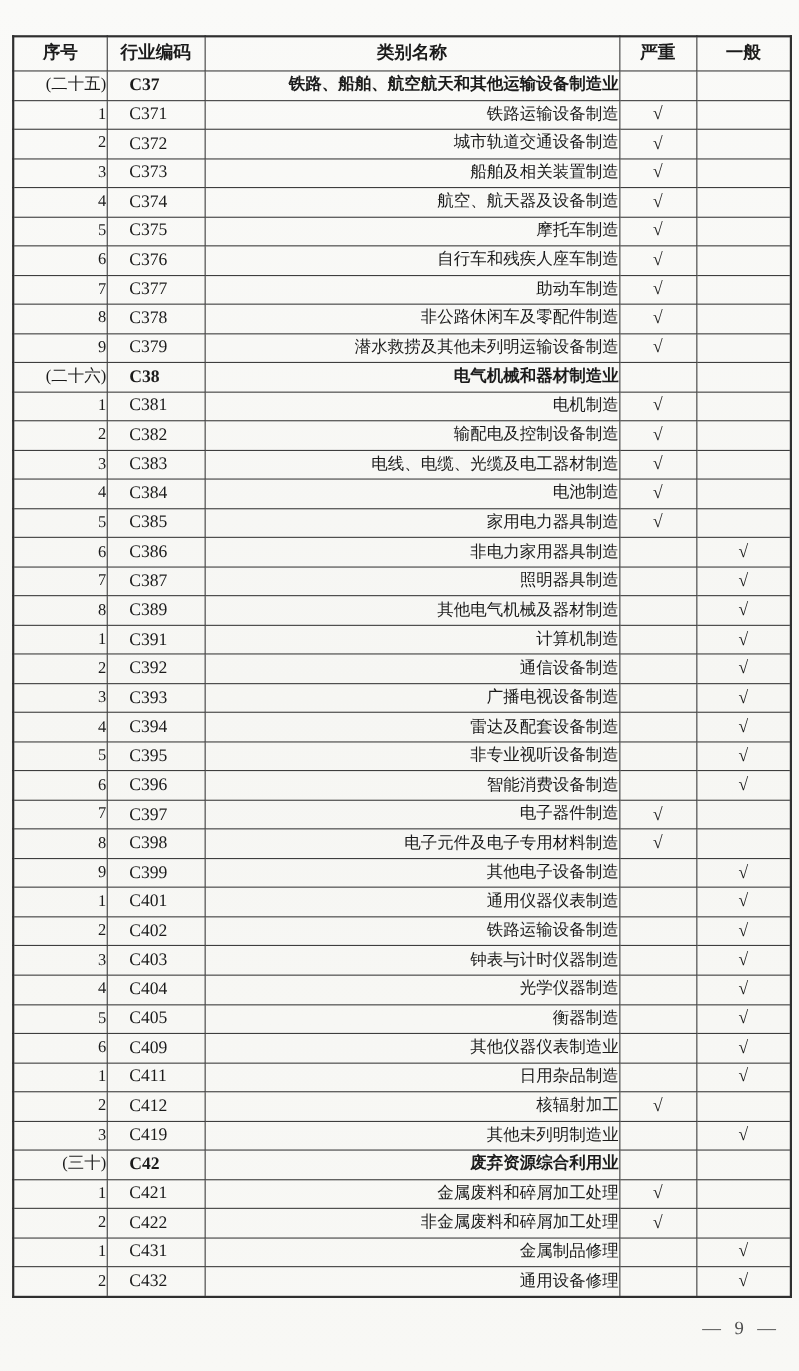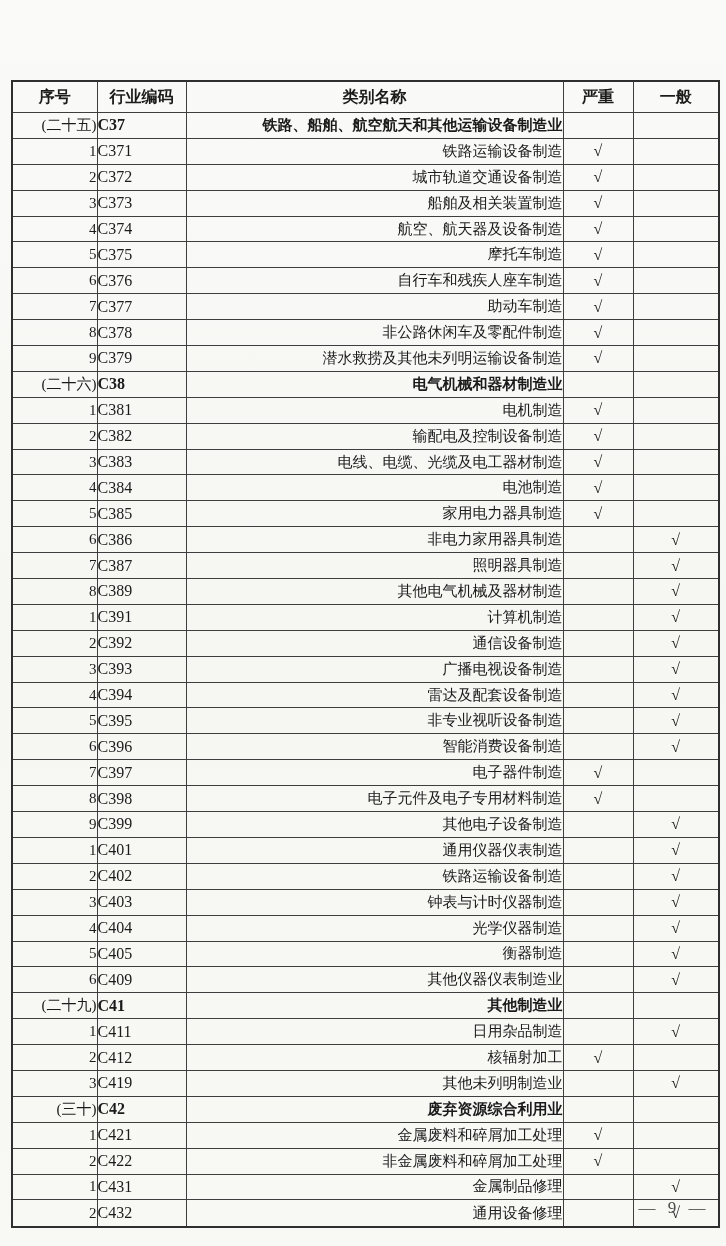--- a/index.html
+++ b/index.html
@@ -22,21 +22,20 @@
   }
   table.industry-table {
     position: absolute;
     left: 11px;
     top: 32px;
     width: 707px;
     height: 1148px;
     border-collapse: collapse;
     table-layout: fixed;
     border: 2px solid #2f2f2f;
-    margin-top: 48px;
   }
   th, td {
     border: 1px solid #3e3e3e;
     padding: 0;
     overflow: hidden;
     white-space: nowrap;
     font-size: 15px;
     line-height: 1;
     vertical-align: middle;
   }
@@ -44,21 +43,21 @@
     height: 30px;
     font-size: 16px;
     font-weight: bold;
     text-align: center;
   }
   td.col-seq {
     text-align: right;
     font-size: 15px;
   }
   td.col-code {
-    padding-left: 0;
+    padding-left: 20px;
     font-size: 16px;
     text-align: left;
   }
   td.col-name {
     padding-left: 7px;
     text-align: right;
   }
   td.col-severe, td.col-general {
     text-align: center;
     font-size: 16px;
@@ -333,27 +332,20 @@
           <td class="col-severe"></td>
           <td class="col-general">√</td>
         </tr>
         <tr class="item-row">
           <td class="col-seq">6</td>
           <td class="col-code">C409</td>
           <td class="col-name">其他仪器仪表制造业</td>
           <td class="col-severe"></td>
           <td class="col-general">√</td>
         </tr>
-        <tr class="section-row">
-          <td class="col-seq">(二十九)</td>
-          <td class="col-code">C41</td>
-          <td class="col-name">其他制造业</td>
-          <td class="col-severe"></td>
-          <td class="col-general"></td>
-        </tr>
         <tr class="item-row">
           <td class="col-seq">1</td>
           <td class="col-code">C411</td>
           <td class="col-name">日用杂品制造</td>
           <td class="col-severe"></td>
           <td class="col-general">√</td>
         </tr>
         <tr class="item-row">
           <td class="col-seq">2</td>
           <td class="col-code">C412</td>

